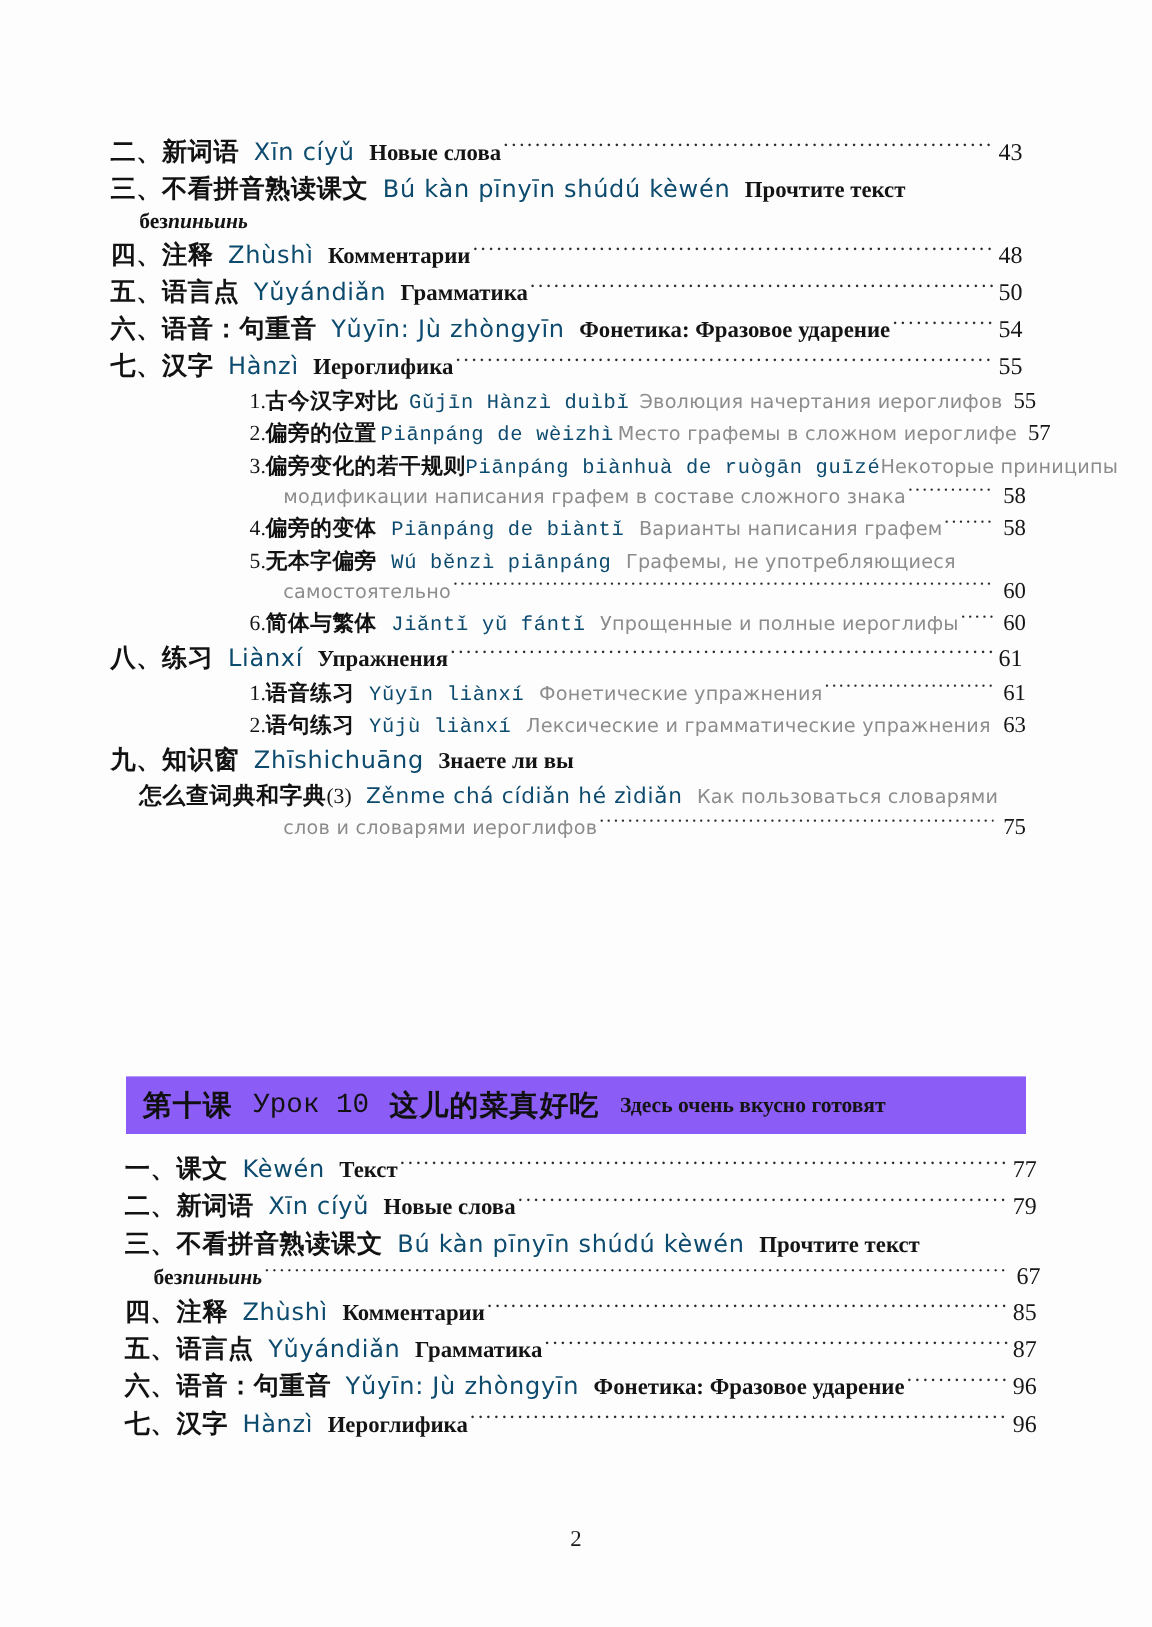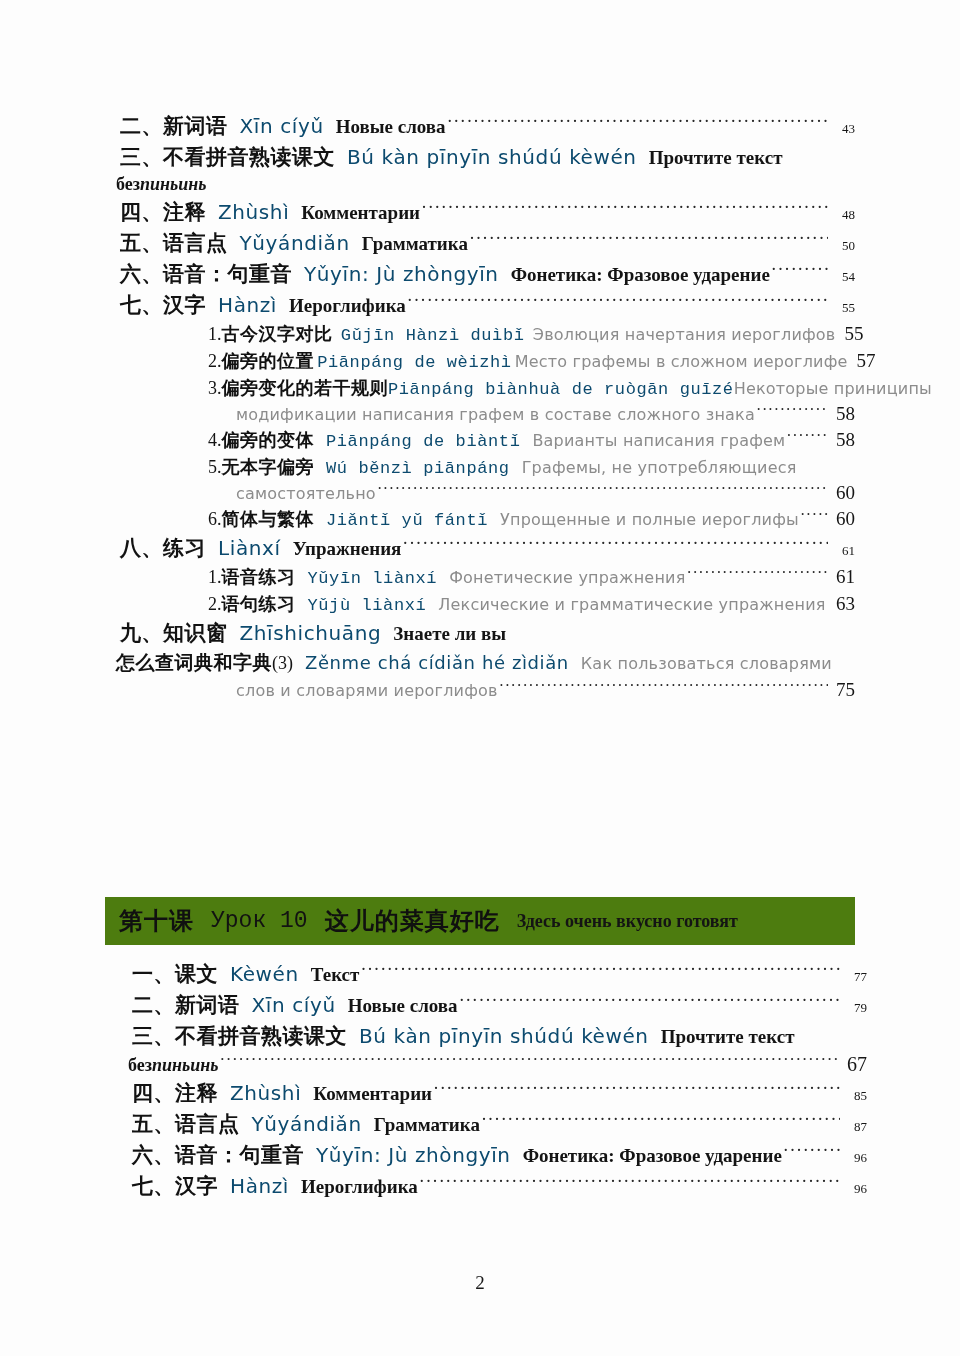--- a/index.html
+++ b/index.html
@@ -29,21 +29,21 @@
     width: 960px;
   }
 
   
   .entry {
     position: relative;
     box-sizing: border-box;
     padding-right: 105px;   
     margin-bottom: 3px;
   }
-  .entry.lvl1 { padding-left: 120px; }
+  .entry.lvl1 { padding-left: 92px; }
   .entry.lvl2 { padding-left: 208px; }
   .entry.cont1 { padding-left: 116px; }
   .entry.cont2 { padding-left: 224px; }
 
   .line {
     display: flex;
     align-items: baseline;
     white-space: nowrap;
   }
 
@@ -108,21 +108,21 @@
     font-family: "Liberation Serif", "DejaVu Serif", serif;
     color: #141414;
     font-style: italic;
     font-weight: bold;
   }
 
   
   .lvl1 .cn   { font-size: 21px; }
   .lvl1 .py   { font-size: 20px; }
   .lvl1 .ru   { font-size: 19px; }
-  .lvl1 .pgnum { font-size: 13px; }
+  .lvl1 .pgnum { font-size: 20px; text-align: center; }
   .lvl1 .dots::before { font-size: 18px; }
 
   .cont1 .cn   { font-size: 19px; }
   .cont1 .py   { font-size: 18px; }
   .cont1 .ru   { font-size: 18px; }
   .cont1 .ru-ital { font-size: 18px; }
   .cont1 .pgnum { font-size: 20px; }
 
   
   .lvl2 .cn   { font-size: 18px; }
@@ -142,21 +142,21 @@
     color: #141414;
   }
 
   
   .lesson-banner {
     position: absolute;
     left: 105px;
     top: 897px;
     width: 750px;
     height: 48px;
-    background: #4d7c0f;
+    background: #8b5cf6;
     display: flex;
     align-items: center;
     padding-left: 14px;
     box-sizing: border-box;
   }
   .lesson-banner .bn-cn {
     font-family: "DejaVu Sans", "Liberation Sans", sans-serif;
     font-weight: bold;
     font-size: 24px;
     color: #101010;

